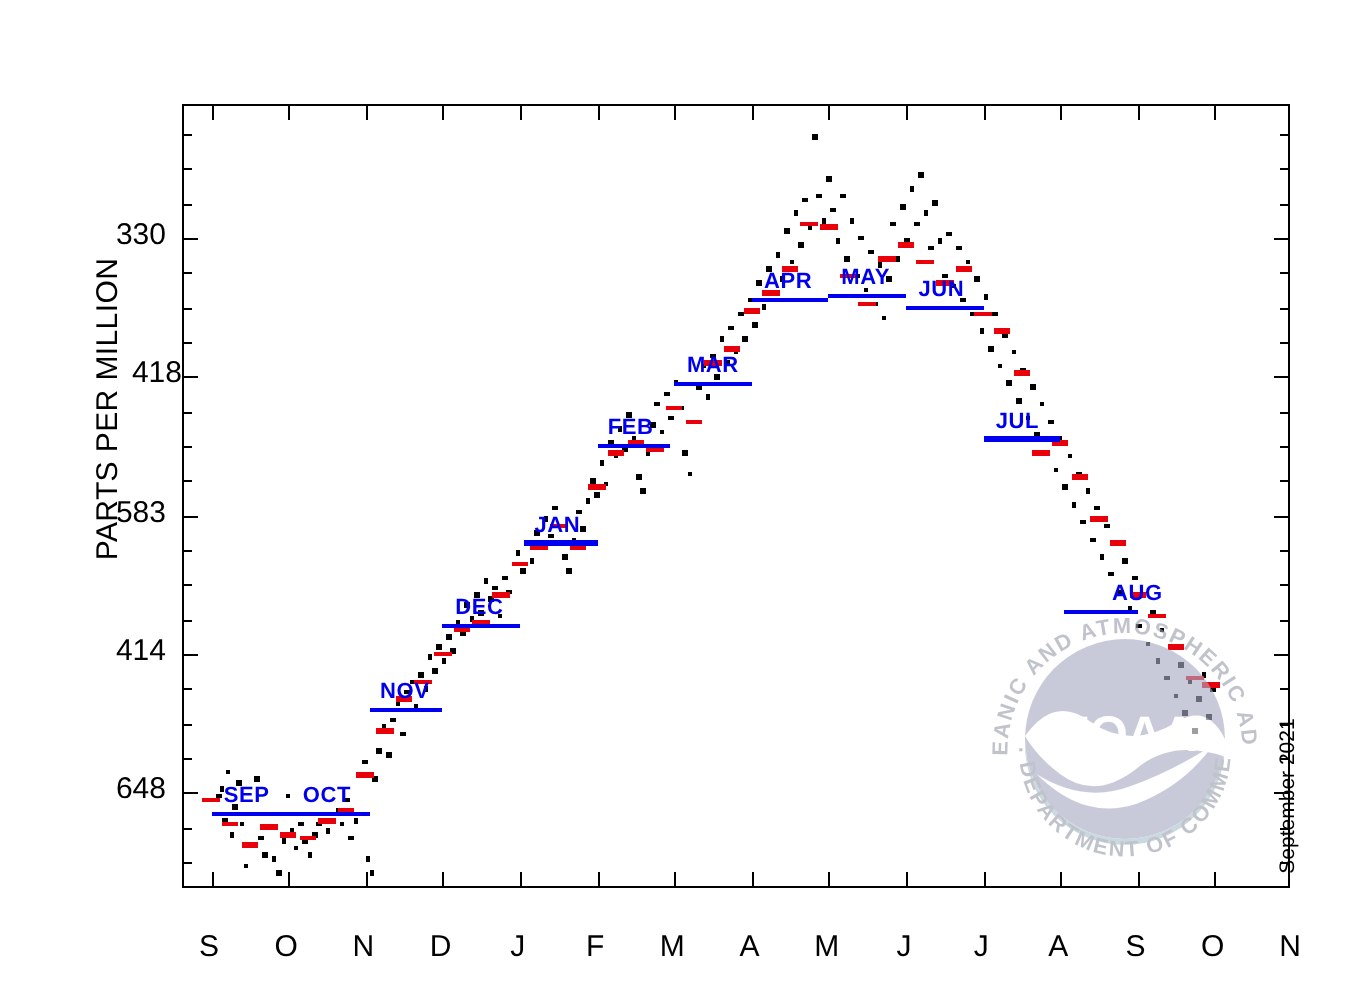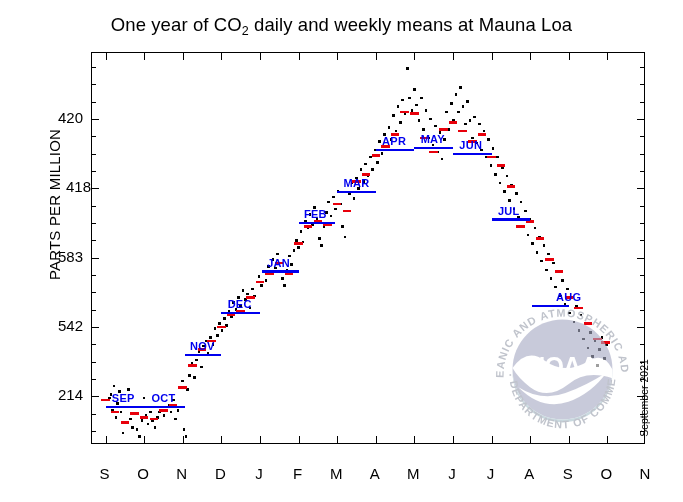--- a/index.html
+++ b/index.html
@@ -43,21 +43,20 @@
   
   #logo{position:absolute;left:489px;top:296px;width:147px;height:147px;opacity:0.62;}
   .logotxt{fill:#9aa0ad;font-size:7.4px;font-family:"Liberation Sans",sans-serif;
            letter-spacing:0.7px;font-weight:bold;}
 </style>
 </head>
 <body>
 
 <div id="root">
 
-  <div class="title"><span>One year of CO</span><sub>2</sub><span> daily and weekly means at Mauna Loa</span></div>
 
   <div class="ylabel">PARTS PER MILLION</div>
 
   <div class="datestamp">September 2021</div>
 
   <div id="frame">
     <div id="plot">
         <div class="tickY" style="top: 343.434px;"></div>
         <div class="tickYr" style="top: 343.434px;"></div>
         <div class="tickY" style="top: 274.053px;"></div>
@@ -424,25 +423,25 @@
         <div class="mon" style="left: 360.969px; width: 38.6063px; top: 99.5018px; background: rgb(0, 0, 238);"></div>
         <div class="monlab" style="left: 367.272px; top: 85.6018px; color: rgb(0, 0, 238);">JUN</div>
         <div class="mon" style="left: 399.575px; width: 38.6063px; top: 165.413px; background: rgb(0, 0, 238);"></div>
         <div class="monlab" style="left: 405.878px; top: 151.513px; color: rgb(0, 0, 238);">JUL</div>
         <div class="mon" style="left: 440.111px; width: 36.676px; top: 252.139px; background: rgb(0, 0, 238);"></div>
         <div class="monlab" style="left: 464px; top: 238.239px; color: rgb(0, 0, 238);">AUG</div>
       </div>
   </div>
 
   <div id="axis-y-labels">
-      <div class="ytlabel" style="left: 39px; top: 386.434px;">214</div>
-      <div class="ytlabel" style="left: 39px; top: 317.053px;">542</div>
+      <div class="ytlabel" style="left: 39px; top: 386.434px;">648</div>
+      <div class="ytlabel" style="left: 39px; top: 317.053px;">414</div>
       <div class="ytlabel" style="left: 39px; top: 247.673px;">583</div>
       <div class="ytlabel" style="left: 47px; top: 178.292px; text-align: right;">418</div>
-      <div class="ytlabel" style="left: 39px; top: 108.912px;">420</div>
+      <div class="ytlabel" style="left: 39px; top: 108.912px;">330</div>
     </div>
   <div id="axis-x-labels">
       <div class="xtlabel" style="left: 89.5122px; top: 465px;">S</div>
       <div class="xtlabel" style="left: 128.118px; top: 465px;">O</div>
       <div class="xtlabel" style="left: 166.725px; top: 465px;">N</div>
       <div class="xtlabel" style="left: 205.331px; top: 465px;">D</div>
       <div class="xtlabel" style="left: 243.937px; top: 465px;">J</div>
       <div class="xtlabel" style="left: 282.544px; top: 465px;">F</div>
       <div class="xtlabel" style="left: 321.15px; top: 465px;">M</div>
       <div class="xtlabel" style="left: 359.756px; top: 465px;">A</div>

